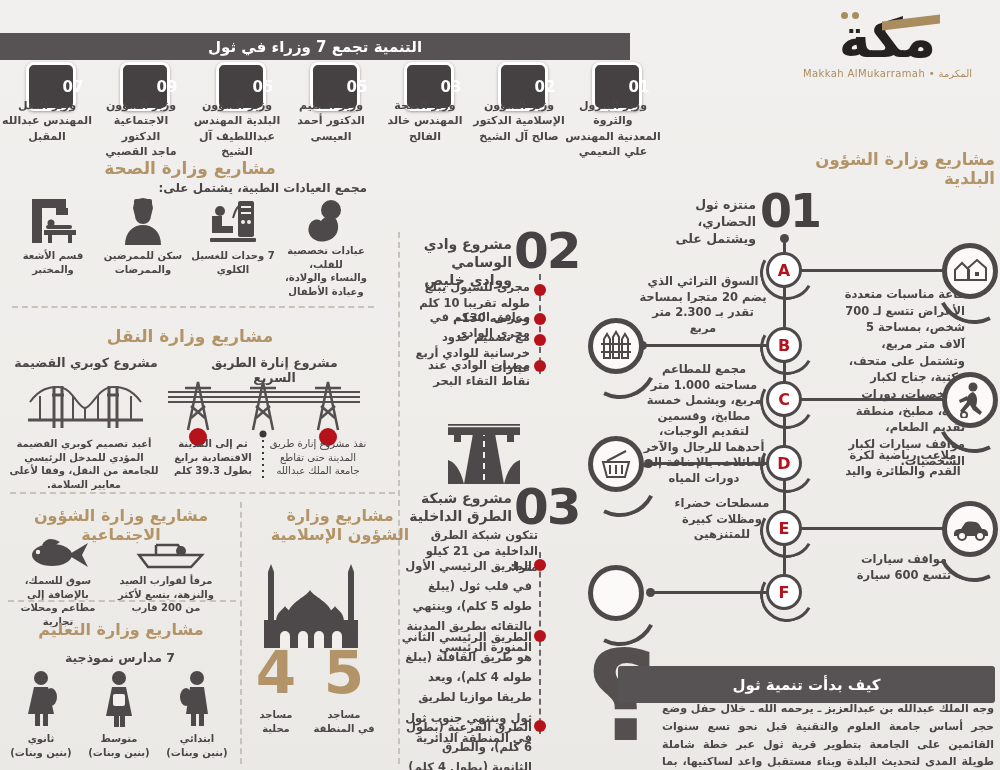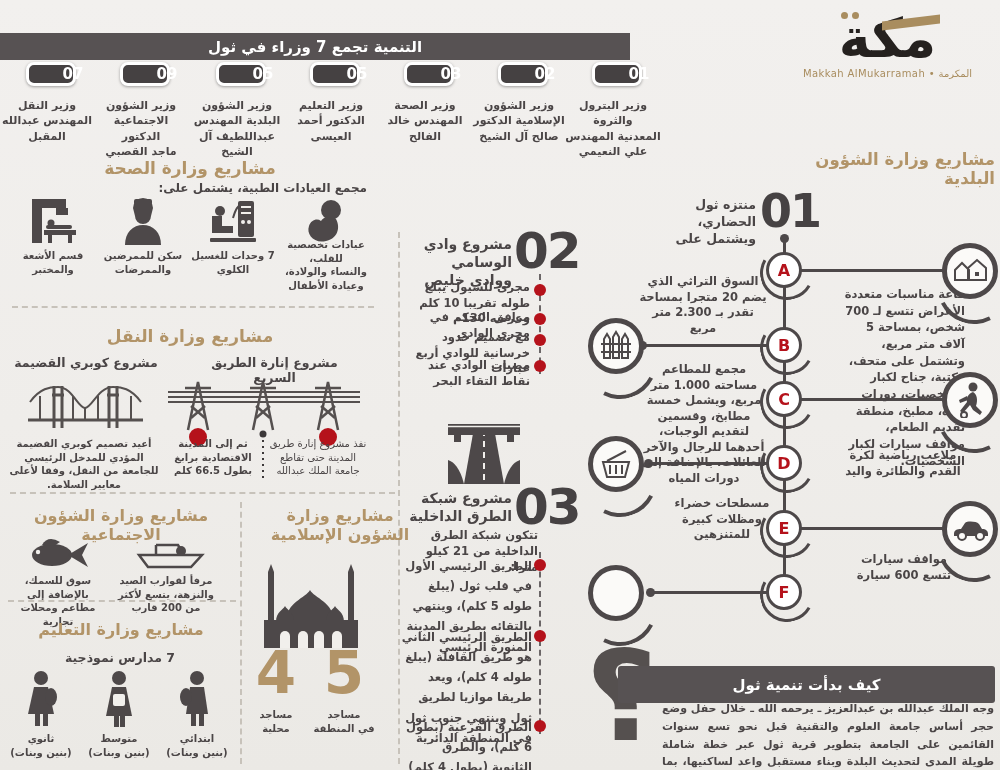--- a/index.html
+++ b/index.html
@@ -10,21 +10,21 @@
   .rtl{direction:rtl;font-weight:bold;}
   .pre{white-space:pre-line;}
   .center{text-align:center;}
   .right{text-align:right;}
   .dark{color:#4a4546;}
   .goldtitle{font-weight:bold;font-size:16px;color:#b29468;}
   .smalltxt{font-size:10px;line-height:1.35;color:#4a4546;}
   .bignum{font-weight:800;color:#464243;letter-spacing:-2px;line-height:1;}
   .hdash{border-top:2px dashed #c7c2ba;height:0;}
   .vdash{border-left:2px dashed #c7c2ba;width:0;}
-  .badge{width:42px;height:24px;box-sizing:border-box;background:#454142;border:3px solid #fff;
+  .badge{width:42px;height:49px;box-sizing:border-box;background:#454142;border:3px solid #fff;
     border-radius:8px;color:#fff;font-weight:bold;font-size:15px;display:flex;align-items:center;
     justify-content:center;box-shadow:0 1px 3px rgba(0,0,0,.35);padding-left:44px;}
   .headerbar{background:#575253;color:#fff;font-weight:bold;font-size:15px;display:flex;
     align-items:center;justify-content:center;}
   .spine{border-left:2px dashed #6b6667;width:0;}
   .rdot{width:12px;height:12px;border-radius:50%;background:#b5121b;}
   .vline{width:3px;background:#4d4849;}
   .hline{height:3px;background:#4d4849;}
   .enddot{width:9px;height:9px;border-radius:50%;background:#4d4849;}
   .tnode{width:36px;height:36px;box-sizing:border-box;border-radius:50%;background:#fff;
@@ -142,21 +142,21 @@
         <rect class="ic" x="6" y="2" width="34" height="9"></rect>
         <rect class="ic" x="30" y="11" width="12" height="7"></rect>
         <circle class="ic" cx="25" cy="26" r="3.5"></circle>
         <rect class="ic" x="20" y="28" width="26" height="4" rx="2"></rect>
         <rect class="ic" x="18" y="33" width="32" height="5"></rect>
         <rect class="ic" x="22" y="38" width="4" height="8"></rect>
         <rect class="ic" x="42" y="38" width="4" height="8"></rect>
       </svg>
   </div>
 
-  <div class="abs smalltxt pre center rtl" style="left:278px;top:238px;width:96px;">عيادات تخصصية للقلب،
+  <div class="abs smalltxt pre center rtl" style="left:278px;top:244px;width:96px;">عيادات تخصصية للقلب،
 والنساء والولادة،
 وعيادة الأطفال</div>
   <div class="abs smalltxt pre center rtl" style="left:187px;top:249px;width:92px;">7 وحدات للغسيل
 الكلوي</div>
   <div class="abs smalltxt pre center rtl" style="left:97px;top:249px;width:92px;">سكن للممرضين
 والممرضات</div>
   <div class="abs smalltxt pre center rtl" style="left:7px;top:249px;width:92px;">قسم الأشعة
 والمختبر</div>
 
   <div class="abs hdash" style="left:12px;top:306px;width:362px;"></div>
@@ -211,21 +211,21 @@
           <line x1="167" y1="30" x2="153" y2="42"></line>
       </g>
       <circle cx="30" cy="61" r="9" fill="#b5121b"></circle>
       <circle cx="160" cy="61" r="9" fill="#b5121b"></circle>
       <circle cx="95" cy="58" r="3.5" fill="#3c3839"></circle>
       <line x1="95" y1="64" x2="95" y2="102" stroke="#3c3839" stroke-width="2" stroke-dasharray="2,4"></line>
     </svg>
   </div>
 
   <div class="abs smalltxt center rtl" style="left:8px;top:437px;width:152px;">أعيد تصميم كوبري القضيمة المؤدي للمدخل الرئيسي للجامعة من النقل، وفقا لأعلى معايير السلامة.</div>
-  <div class="abs smalltxt center rtl" style="left:172px;top:437px;width:82px;font-weight:bold;">ثم إلى المدينة الاقتصادية برابغ بطول 66.5 كلم</div>
+  <div class="abs smalltxt center rtl" style="left:172px;top:437px;width:82px;font-weight:bold;">ثم إلى المدينة الاقتصادية برابغ بطول 39.3 كلم</div>
   <div class="abs smalltxt center rtl" style="left:268px;top:437px;width:100px;font-weight:normal;">نفذ مشروع إنارة طريق المدينة حتى تقاطع جامعة الملك عبدالله</div>
 
   <div class="abs hdash" style="left:10px;top:492px;width:385px;"></div>
 
   <div class="abs goldtitle center rtl" style="left:5px;top:506px;width:232px;">مشاريع وزارة الشؤون الاجتماعية</div>
   <div class="abs" style="left:136px;top:533px;">
     <svg width="70" height="40" viewBox="0 0 70 40">
       <path class="ics" stroke-width="2.5" d="M3,22 L12,34 H55 L66,22 Z"></path>
       <path class="ics" stroke-width="2.5" d="M20,12 h22 l6,10"></path>
       <circle class="ic" cx="45" cy="18" r="5"></circle>

